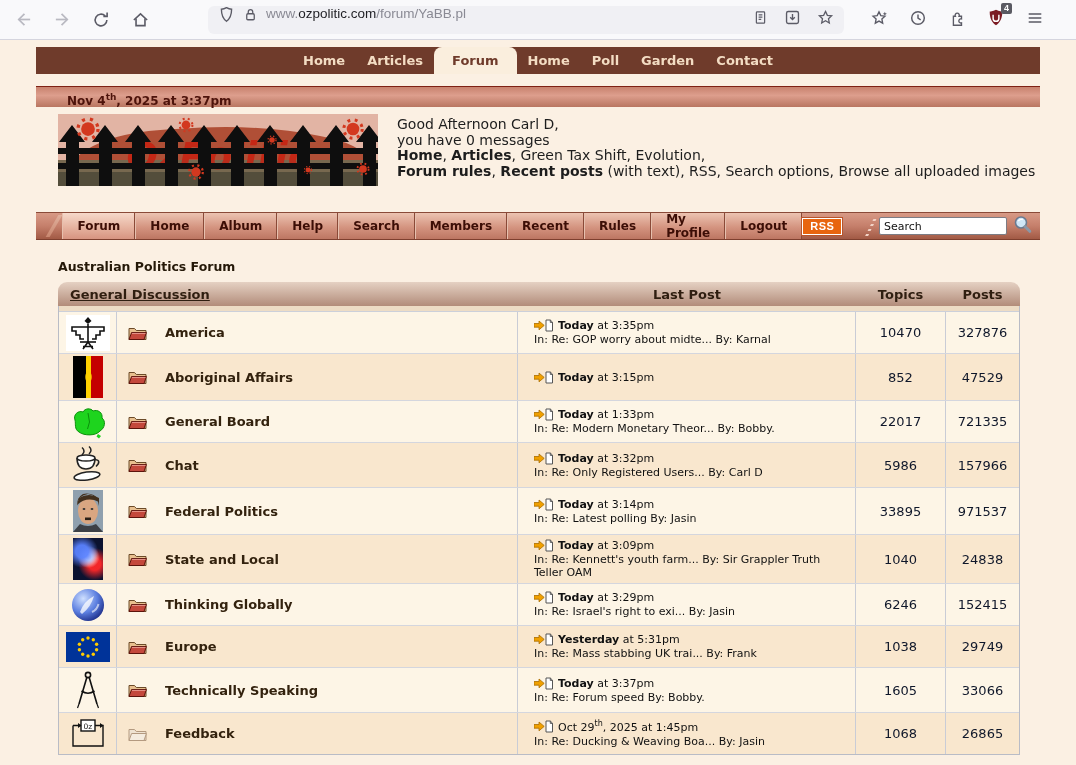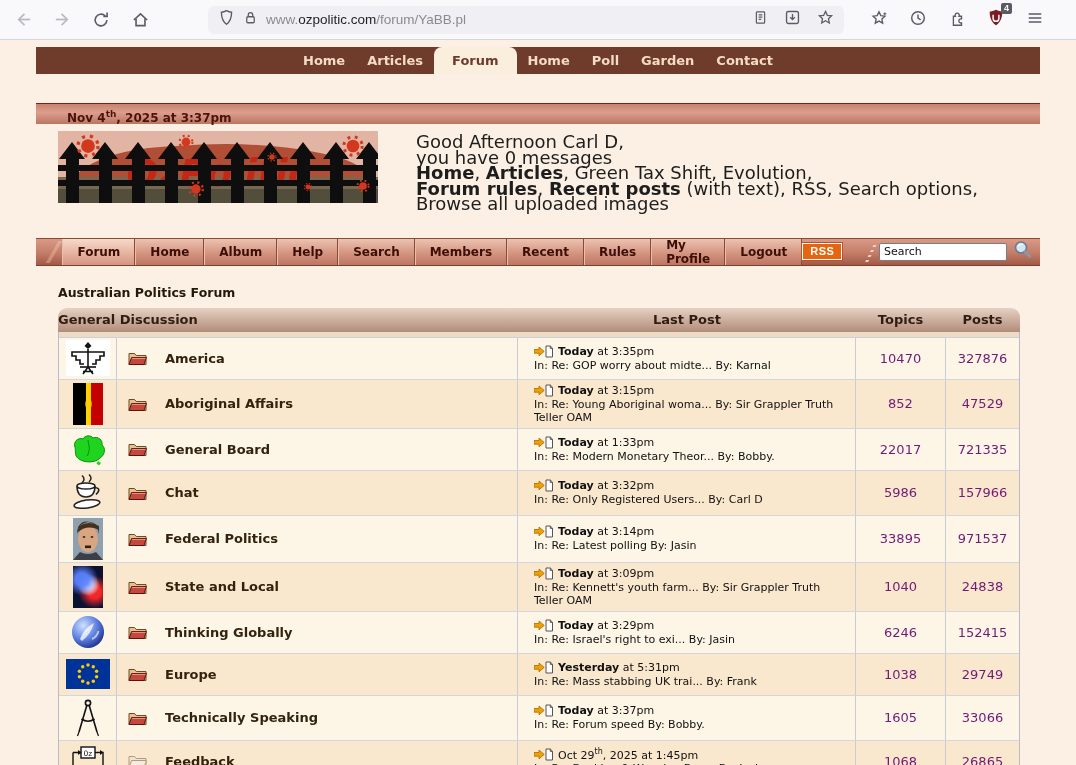--- a/index.html
+++ b/index.html
@@ -2,80 +2,80 @@
 <html><head>
 <meta charset="utf-8">
 <style>
   html,body{margin:0;padding:0;}
   body{width:1076px;height:765px;overflow:hidden;background:#fbf0e3;font-family:"DejaVu Sans",sans-serif;}
 
   
   .chrome{height:40px;background:#f9f9fb;border-bottom:1px solid #d5d5de;display:flex;align-items:center;padding:0 12px;box-sizing:border-box;font-family:"Liberation Sans",sans-serif;}
   .nav-ico{width:22px;height:22px;display:flex;align-items:center;justify-content:center;margin-right:17px;flex:0 0 auto;}
   .nav-ico svg{display:block;}
-  .urlbar{width:636px;height:28px;background:#f0f0f4;border-radius:6px;display:flex;align-items:center;padding:0 10px;box-sizing:border-box;margin-left:40px;}
+  .urlbar{width:636px;height:28px;background:#f0f0f4;border-radius:6px;display:flex;padding:0 10px;box-sizing:border-box;margin-left:40px;}
   .url-text{font-size:13.5px;color:#8a8a94;margin-left:8px;white-space:nowrap;flex:1;}
   .url-text .domain{color:#1f1f24;}
   .urlbar .bar-right{display:flex;align-items:center;gap:16px;margin-left:auto;}
   .chrome-right{display:flex;align-items:center;gap:21px;margin-left:26px;}
   .ubadge{position:absolute;top:-5px;right:-7px;background:#5a5a62;color:#fff;font-size:9px;font-weight:bold;padding:0 3px;border-radius:2px;line-height:11px;}
 
   
   .container{width:1004px;margin:0 auto;}
 
   
   .sitenav{margin-top:7px;height:27px;background:#6f3b2b;display:flex;justify-content:center;align-items:stretch;}
   .site-tab{padding:0 11px;display:flex;align-items:center;font-size:13px;font-weight:bold;color:#f3dcc3;cursor:pointer;}
   .site-tab.active{background:#faeedd;color:#6f3b2b;border-radius:8px 8px 0 0;padding:0 18px;}
 
   
-  .datebar{margin-top:29px;height:21px;border-top:1px solid #7e2114;background:linear-gradient(#c8826e,#dd9e8d 42%,#b97661);color:#4d130b;font-size:12px;font-weight:bold;line-height:21px;padding-left:31px;box-sizing:border-box;}
+  .datebar{margin-top:12px;height:21px;border-top:1px solid #7e2114;background:linear-gradient(#c8826e,#dd9e8d 42%,#b97661);color:#4d130b;font-size:12px;font-weight:bold;line-height:21px;padding-left:31px;box-sizing:border-box;}
   .datebar sup{font-size:9px;}
 
   
   .header-row{display:flex;padding:7px 0 13px 22px;}
   .logo-box{width:320px;height:72px;flex:0 0 auto;overflow:hidden;}
-  .greet{margin-left:38px;font-size:18px;color:#1d1d1d;line-height:15.5px;padding-top:3px;}
+  .greet{margin-left:19px;font-size:14px;color:#1d1d1d;line-height:15.5px;padding-top:3px;}
   .greet .b{font-weight:bold;}
 
   
   .menubar{margin-top:13px;height:28px;background:linear-gradient(#d89a86,#c57f6b 50%,#a25a45);border-top:1px solid #8a4a38;border-bottom:1px solid #7e3f2e;display:flex;align-items:stretch;box-sizing:border-box;}
   .menu-slant{width:44px;margin:2px 6px 2px 16px;background:linear-gradient(#e0b09d,#c9876f);transform:skewX(-30deg);}
   .mitem{padding:0 14px;display:flex;align-items:center;font-size:12px;font-weight:bold;color:#3c0e06;background:linear-gradient(#ecc3b1,#d49480 55%,#bd7662);border-left:1px solid #e7c0ae;border-right:1px solid #8a4a38;cursor:pointer;}
   .mitem.active{background:linear-gradient(#f6d9ca,#e6b3a0 55%,#d79481);}
   .menu-fill{flex:1;}
   .rss-badge{align-self:center;background:#e8650f;color:#fff;font-size:11px;font-weight:bold;padding:1px 7px 2px;border:1px solid #fff;box-shadow:0 0 0 1px #b9542a;margin-right:28px;letter-spacing:.5px;cursor:pointer;font-family:"Liberation Sans",sans-serif;}
   .slant-lines{align-self:center;width:26px;height:20px;margin-right:6px;background:linear-gradient(#dfab98,#c98370);transform:skewX(-26deg);background-image:repeating-linear-gradient(#0000 0 3px,#f2d3c6 3px 5px);}
   .search-input{align-self:center;width:128px;height:18px;border:1px solid #7c7c84;border-radius:2px;background:#fff;font-size:11px;font-family:"DejaVu Sans",sans-serif;color:#111;padding:0 4px;box-sizing:border-box;}
   .mag{align-self:center;margin:0 8px 0 6px;cursor:pointer;}
 
   
   .forum-title{margin:19px 0 8px 22px;font-size:12.5px;font-weight:bold;color:#241808;}
 
   
   .btable{margin:0 20px 0 22px;width:962px;}
   .thead{height:24px;border-radius:9px 9px 0 0;background:linear-gradient(#e5d1c3,#b28c7a);display:flex;align-items:center;font-size:13px;font-weight:bold;color:#2f1e10;}
-  .th-cat{width:460px;box-sizing:border-box;}
+  .th-cat{width:460px;padding-left:12px;box-sizing:border-box;text-decoration:underline;}
   .th-last{width:338px;text-align:center;}
   .th-topics{width:89px;text-align:center;}
   .th-posts{width:75px;text-align:center;}
   .tbody{border:1px solid #b9bcc6;border-top:none;box-sizing:border-box;}
   .strip{height:5px;background:#eddcc5;border-bottom:1px solid #ccd0da;}
   .trow{display:flex;border-bottom:1px solid #d4d6de;min-height:41px;align-items:stretch;}
   .trow:last-child{border-bottom:none;}
   .trow.light{background:#fdf5e6;}
   .trow.dark{background:#f9e7ce;}
   .c-icon{width:58px;flex:0 0 auto;border-right:1px solid #c9ccd6;display:flex;align-items:center;justify-content:center;padding:2px 0;box-sizing:border-box;}
   .c-name{flex:1;border-right:1px solid #c9ccd6;display:flex;align-items:center;padding-left:11px;gap:18px;box-sizing:border-box;}
   .bname{font-size:13px;font-weight:bold;color:#33220e;cursor:pointer;}
   .c-last{width:338px;flex:0 0 auto;border-right:1px solid #c9ccd6;padding:4px 18px 4px 16px;box-sizing:border-box;font-size:11px;color:#111;display:flex;flex-direction:column;justify-content:center;}
   .when{display:flex;align-items:center;gap:4px;}
   .when sup{font-size:8px;}
   .detail{margin-top:1px;line-height:13px;}
-  .c-num{width:89px;flex:0 0 auto;border-right:1px solid #c9ccd6;display:flex;align-items:center;justify-content:center;font-size:13px;color:#701a75;}
+  .c-num{width:89px;flex:0 0 auto;border-right:1px solid #c9ccd6;display:flex;align-items:center;justify-content:center;font-size:13px;color:#0f172a;}
   .c-num.posts{width:73px;border-right:none;}
 </style>
 </head>
 <body>
 
 <div class="chrome">
   <span class="nav-ico">
     <svg width="19" height="19" viewBox="0 0 20 20" fill="none" stroke="#b9b9c1" stroke-width="1.8">
         <path d="M11 4 L5 10 L11 16"></path>
         <path d="M5 10 H17"></path>
@@ -331,21 +331,20 @@
               <div class="when">
                 <span style="display: flex;">
                   <svg width="20" height="13" viewBox="0 0 20 13">
                     <path d="M0 4.5 h5 V2 L10.2 6.4 5 10.8 V8.2 H0 Z" fill="#f0a000" stroke="#a86c00" stroke-width=".8"></path>
                     <path d="M12 1 h4.3 l2.2 2.2 V12 h-6.5 Z" fill="#fff" stroke="#555"></path>
                     <path d="M16.3 1 V3.4 h2.2" fill="none" stroke="#555"></path>
                   </svg>
                 </span>
                 <span><b>Today</b> at 3:15pm</span>
               </div>
-              <div class="detail">In: Re: Young Aboriginal woma... By: Sir Grappler Truth Teller OAM</div>
             </div>
             <div class="c-num">852</div>
             <div class="c-num posts">47529</div>
           </div>
           <div class="trow light">
             <div class="c-icon">
               <svg width="40" height="34" viewBox="0 0 40 34">
                 <path d="M7 15 C5 10 10 5 15 7 C17 3 23 3 25 6 C30 4 35 8 34 13 C38 16 37 23 32 26 C28 31 16 31 11 27 C6 24 8 19 7 15 Z" fill="#1ed41e" stroke="#0b8f0b"></path>
                 <path d="M30 29 l3 2 -2 2.5 -2.5 -2 z" fill="#1ed41e"></path>
                 <path d="M20 8 l1.5 9 -2 7" stroke="#0b8f0b" fill="none"></path>

